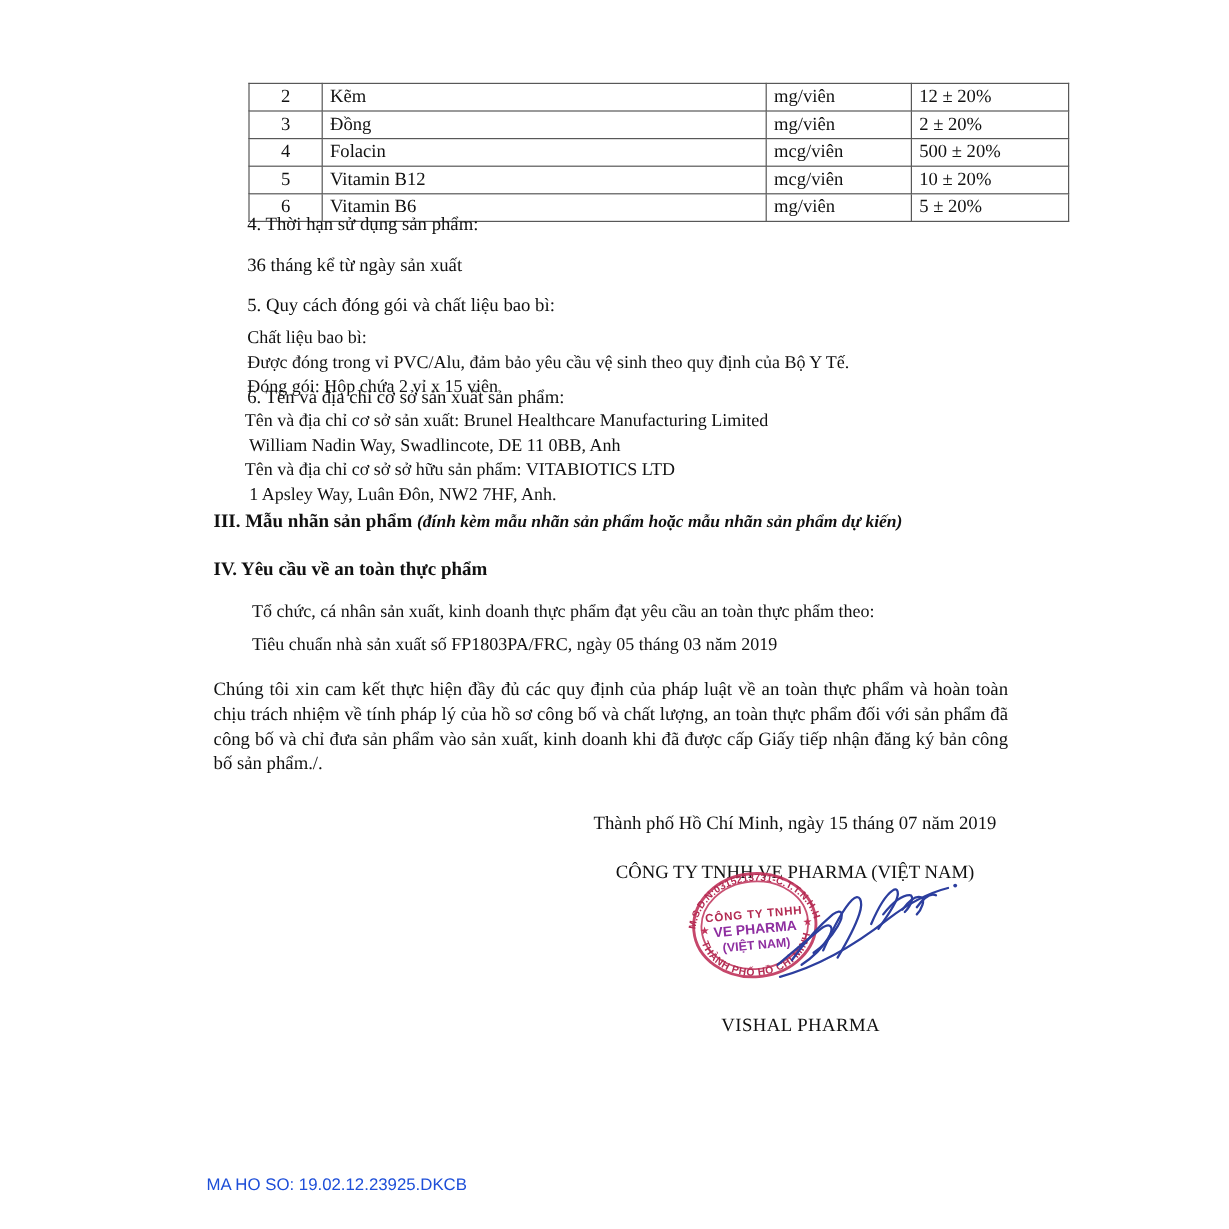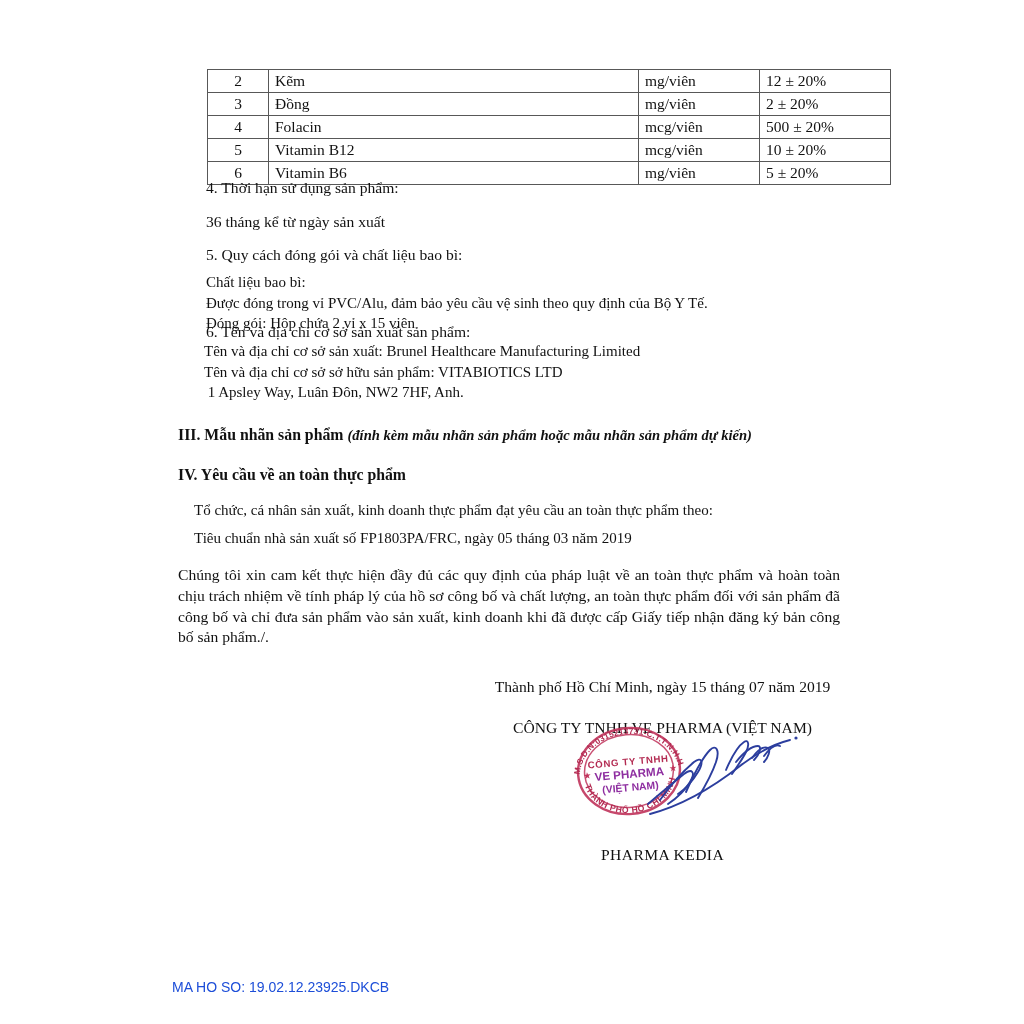--- a/index.html
+++ b/index.html
@@ -172,30 +172,31 @@
   <div class="txt" style="left:206px; top:245px;">5. Quy cách đóng gói và chất liệu bao bì:</div>
   <div class="blockline" style="left:206px; top:272px;">
     <div>Chất liệu bao bì:</div>
     <div>Được đóng trong vỉ PVC/Alu, đảm bảo yêu cầu vệ sinh theo quy định của Bộ Y Tế.</div>
     <div>Đóng gói: Hộp chứa 2 vỉ x 15 viên</div>
   </div>
 
   <div class="txt" style="left:206px; top:322px;">6. Tên và địa chỉ cơ sở sản xuất sản phẩm:</div>
   <div class="blockline" style="left:204px; top:341px;">
     <div>Tên và địa chỉ cơ sở sản xuất: Brunel Healthcare Manufacturing Limited</div>
+    <div> William Nadin Way, Swadlincote, DE 11 0BB, Anh</div>
     <div>Tên và địa chỉ cơ sở sở hữu sản phẩm: VITABIOTICS LTD</div>
     <div> 1 Apsley Way, Luân Đôn, NW2 7HF, Anh.</div>
   </div>
 
   <div class="heading" style="left:178px; top:426px;">
     <span>III. Mẫu nhãn sản phẩm</span><span> </span><span class="sub">(đính kèm mẫu nhãn sản phẩm hoặc mẫu nhãn sản phẩm dự kiến)</span>
   </div>
 
   <div class="heading" style="left:178px; top:466px;">IV. Yêu cầu về an toàn thực phẩm</div>
-  <div class="blockline" style="left:194px; top:500px;">
+  <div class="blockline" style="left:210px; top:500px;">
     <div>Tổ chức, cá nhân sản xuất, kinh doanh thực phẩm đạt yêu cầu an toàn thực phẩm theo:</div>
     <div style="height:7px;"></div>
     <div>Tiêu chuẩn nhà sản xuất số FP1803PA/FRC, ngày 05 tháng 03 năm 2019</div>
   </div>
 
   <div class="para" style="left:178px; top:565px; width:662px;">     Chúng tôi xin cam kết thực hiện đầy đủ các quy định của pháp luật về an toàn thực phẩm và hoàn toàn chịu trách nhiệm về tính pháp lý của hồ sơ công bố và chất lượng, an toàn thực phẩm đối với sản phẩm đã công bố và chỉ đưa sản phẩm vào sản xuất, kinh doanh khi đã được cấp Giấy tiếp nhận đăng ký bản công bố sản phẩm./.</div>
 
   <div class="signblock" style="left:455px; top:656px; width:415px;">
     <div>Thành phố Hồ Chí Minh, ngày 15 tháng 07 năm 2019</div>
     <div>CÔNG TY TNHH VE PHARMA (VIỆT NAM)</div>
@@ -234,17 +235,17 @@
         <path d="M10,88 C40,80 72,62 100,40 C118,26 134,18 150,14"></path>
         <path d="M86,44 C92,30 98,20 104,16 C108,13 110,18 106,26 C102,34 96,42 92,48"></path>
         <path d="M96,36 C104,26 112,20 118,20 C122,20 120,28 114,34"></path>
         <path d="M112,32 C118,24 124,20 128,22 C131,24 128,32 124,36"></path>
         <path d="M124,30 C130,22 136,18 140,20"></path>
         <circle cx="156" cy="12" r="1.6" fill="#2C3E9E" stroke="none"></circle>
       </g>
     </svg>
   </div>
 
-  <div class="signer-name" style="left:601px; top:846px;">PHARMA KEDIA</div>
+  <div class="signer-name" style="left:601px; top:846px;">VISHAL PHARMA</div>
 
   <div class="footer-code">MA HO SO: 19.02.12.23925.DKCB</div>
 
 </div>
 
 </body></html>

